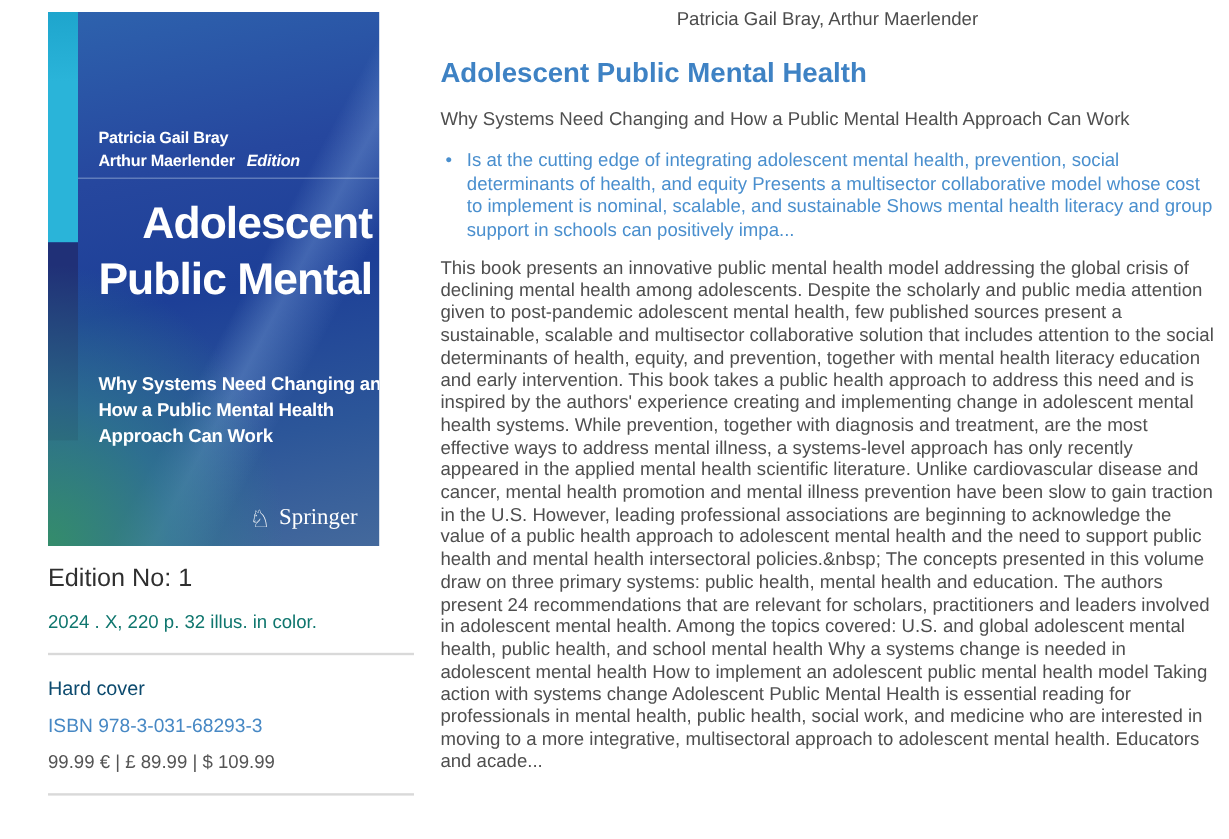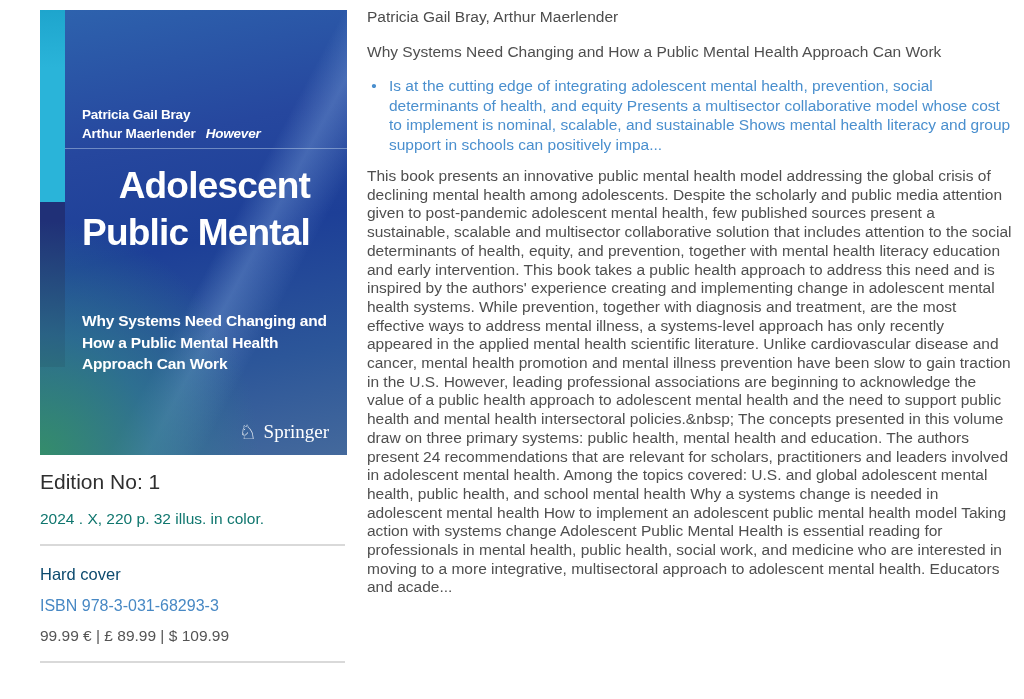--- a/index.html
+++ b/index.html
@@ -3,21 +3,21 @@
 <meta charset="utf-8">
 <style>
   * { margin:0; padding:0; box-sizing:border-box; }
   html,body { width:1024px; height:699px; overflow:hidden; background:#ffffff;
               font-family:"Liberation Sans", sans-serif; }
   .page { position:relative; width:1024px; height:699px; background:#fff; }
 
   
   .left-col { position:absolute; left:40px; top:10px; width:305px; }
 
-  .cover { position:relative; width:307px; height:445px; overflow:hidden;
+  .cover { position:relative; width:276px; height:445px; overflow:hidden;
            background:
              linear-gradient(118deg, rgba(255,255,255,0) 56%, rgba(150,190,235,0.30) 63%, rgba(255,255,255,0) 73%),
              linear-gradient(168deg, #2e63ae 0%, #26479e 30%, #1d3f97 52%, #2c5699 78%, #44699c 100%);
          }
   .stripe-cyan { position:absolute; left:0; top:0; width:25px; height:192px;
                  background:linear-gradient(180deg,#1ea5cd 0%, #2ab4d9 30%, #2ab4d9 100%); z-index:1; }
   .stripe-navy { position:absolute; left:0; top:192px; width:25px; height:165px;
                  background:#203077; z-index:1; }
   .teal-overlay { position:absolute; inset:0; z-index:2; pointer-events:none;
                   background:radial-gradient(ellipse 115% 85% at 0% 100%,
@@ -40,21 +40,21 @@
 
   .edition { margin-top:15px; font-size:21px; color:#2f2f2f; }
   .pubinfo { margin-top:16px; font-size:15.5px; color:#0f766e; }
   .divider { margin-top:16px; border:0; border-top:2px solid #d9d9d9; width:305px; }
   .format  { margin-top:19px; font-size:16.5px; color:#0c4a6e; }
   .isbn    { margin-top:13px; font-size:16px; color:#4788c4; text-decoration:none; display:inline-block; cursor:pointer; }
   .prices  { margin-top:11px; font-size:15.5px; color:#545454; line-height:19px; }
 
   
   .right-col { position:absolute; left:367px; top:0; width:645px; }
-  .r-authors { margin-top:8px; font-size:15.5px; color:#4c4c4c; }
+  .r-authors { margin-top:8px; font-size:15.5px; color:#4c4c4c;text-align:center; }
   .r-title   { margin-top:21px; font-size:23px; font-weight:bold; color:#3e82c4;
                text-decoration:none; display:inline-block; cursor:pointer; }
   .r-subtitle{ margin-top:17px; font-size:15.5px; color:#4f4f4f; }
   .r-bullets { margin-top:15px; }
   .bullet-row { display:flex; color:#4a8fce; font-size:15.5px; line-height:19.5px; }
   .bullet-row .marker { width:14px; flex:0 0 14px; margin-right:8px; text-align:center; }
   .bullet-row .b-text { flex:1; }
   .r-desc { margin-top:13px; font-size:15.5px; color:#4f4f4f; line-height:18.7px; }
 </style>
 </head>
@@ -65,21 +65,21 @@
   <div class="left-col">
 
     <div class="cover">
       <div class="stripe-cyan"></div>
       <div class="stripe-navy"></div>
       <div class="teal-overlay"></div>
       <div class="cover-rule"></div>
 
       <div class="cover-authors">
         <div>Patricia Gail Bray</div>
-        <div><span>Arthur Maerlender</span><span class="editors">However</span></div>
+        <div><span>Arthur Maerlender</span><span class="editors">Edition</span></div>
       </div>
 
       <div class="cover-title">
         <div>Adolescent</div>
         <div>Public Mental</div>
       </div>
 
       <div class="cover-subtitle">Why Systems Need Changing and How a Public Mental Health Approach Can Work</div>
 
       <div class="springer-logo">
@@ -98,20 +98,21 @@
 
     <div class="prices">
       <div>99.99 € | £ 89.99 | $ 109.99</div>
     </div>
 
     <hr class="divider">
   </div>
 
   <div class="right-col">
     <div class="r-authors">Patricia Gail Bray, Arthur Maerlender</div>
+    <a class="r-title">Adolescent Public Mental Health</a>
     <div class="r-subtitle">Why Systems Need Changing and How a Public Mental Health Approach Can Work</div>
 
     <div class="r-bullets">
       <div class="bullet-row">
         <span class="marker">•</span>
         <span class="b-text">Is at the cutting edge of integrating adolescent mental health, prevention, social determinants of health, and equity Presents a multisector collaborative model whose cost to implement is nominal, scalable, and sustainable Shows mental health literacy and group support in schools can positively impa...</span>
       </div>
     </div>
 
     <div class="r-desc">This book presents an innovative public mental health model addressing the global crisis of declining mental health among adolescents. Despite the scholarly and public media attention given to post-pandemic adolescent mental health, few published sources present a sustainable, scalable and multisector collaborative solution that includes attention to the social determinants of health, equity, and prevention, together with mental health literacy education and early intervention. This book takes a public health approach to address this need and is inspired by the authors' experience creating and implementing change in adolescent mental health systems. While prevention, together with diagnosis and treatment, are the most effective ways to address mental illness, a systems-level approach has only recently appeared in the applied mental health scientific literature. Unlike cardiovascular disease and cancer, mental health promotion and mental illness prevention have been slow to gain traction in the U.S. However, leading professional associations are beginning to acknowledge the value of a public health approach to adolescent mental health and the need to support public health and mental health intersectoral policies.&amp;nbsp; The concepts presented in this volume draw on three primary systems: public health, mental health and education. The authors present 24 recommendations that are relevant for scholars, practitioners and leaders involved in adolescent mental health. Among the topics covered:  U.S. and global adolescent mental health, public health, and school mental health Why a systems change is needed in adolescent mental health How to implement an adolescent public mental health model Taking action with systems change  Adolescent Public Mental Health is essential reading for professionals in mental health, public health, social work, and medicine who are interested in moving to a more integrative, multisectoral approach to adolescent mental health. Educators and acade...</div>

